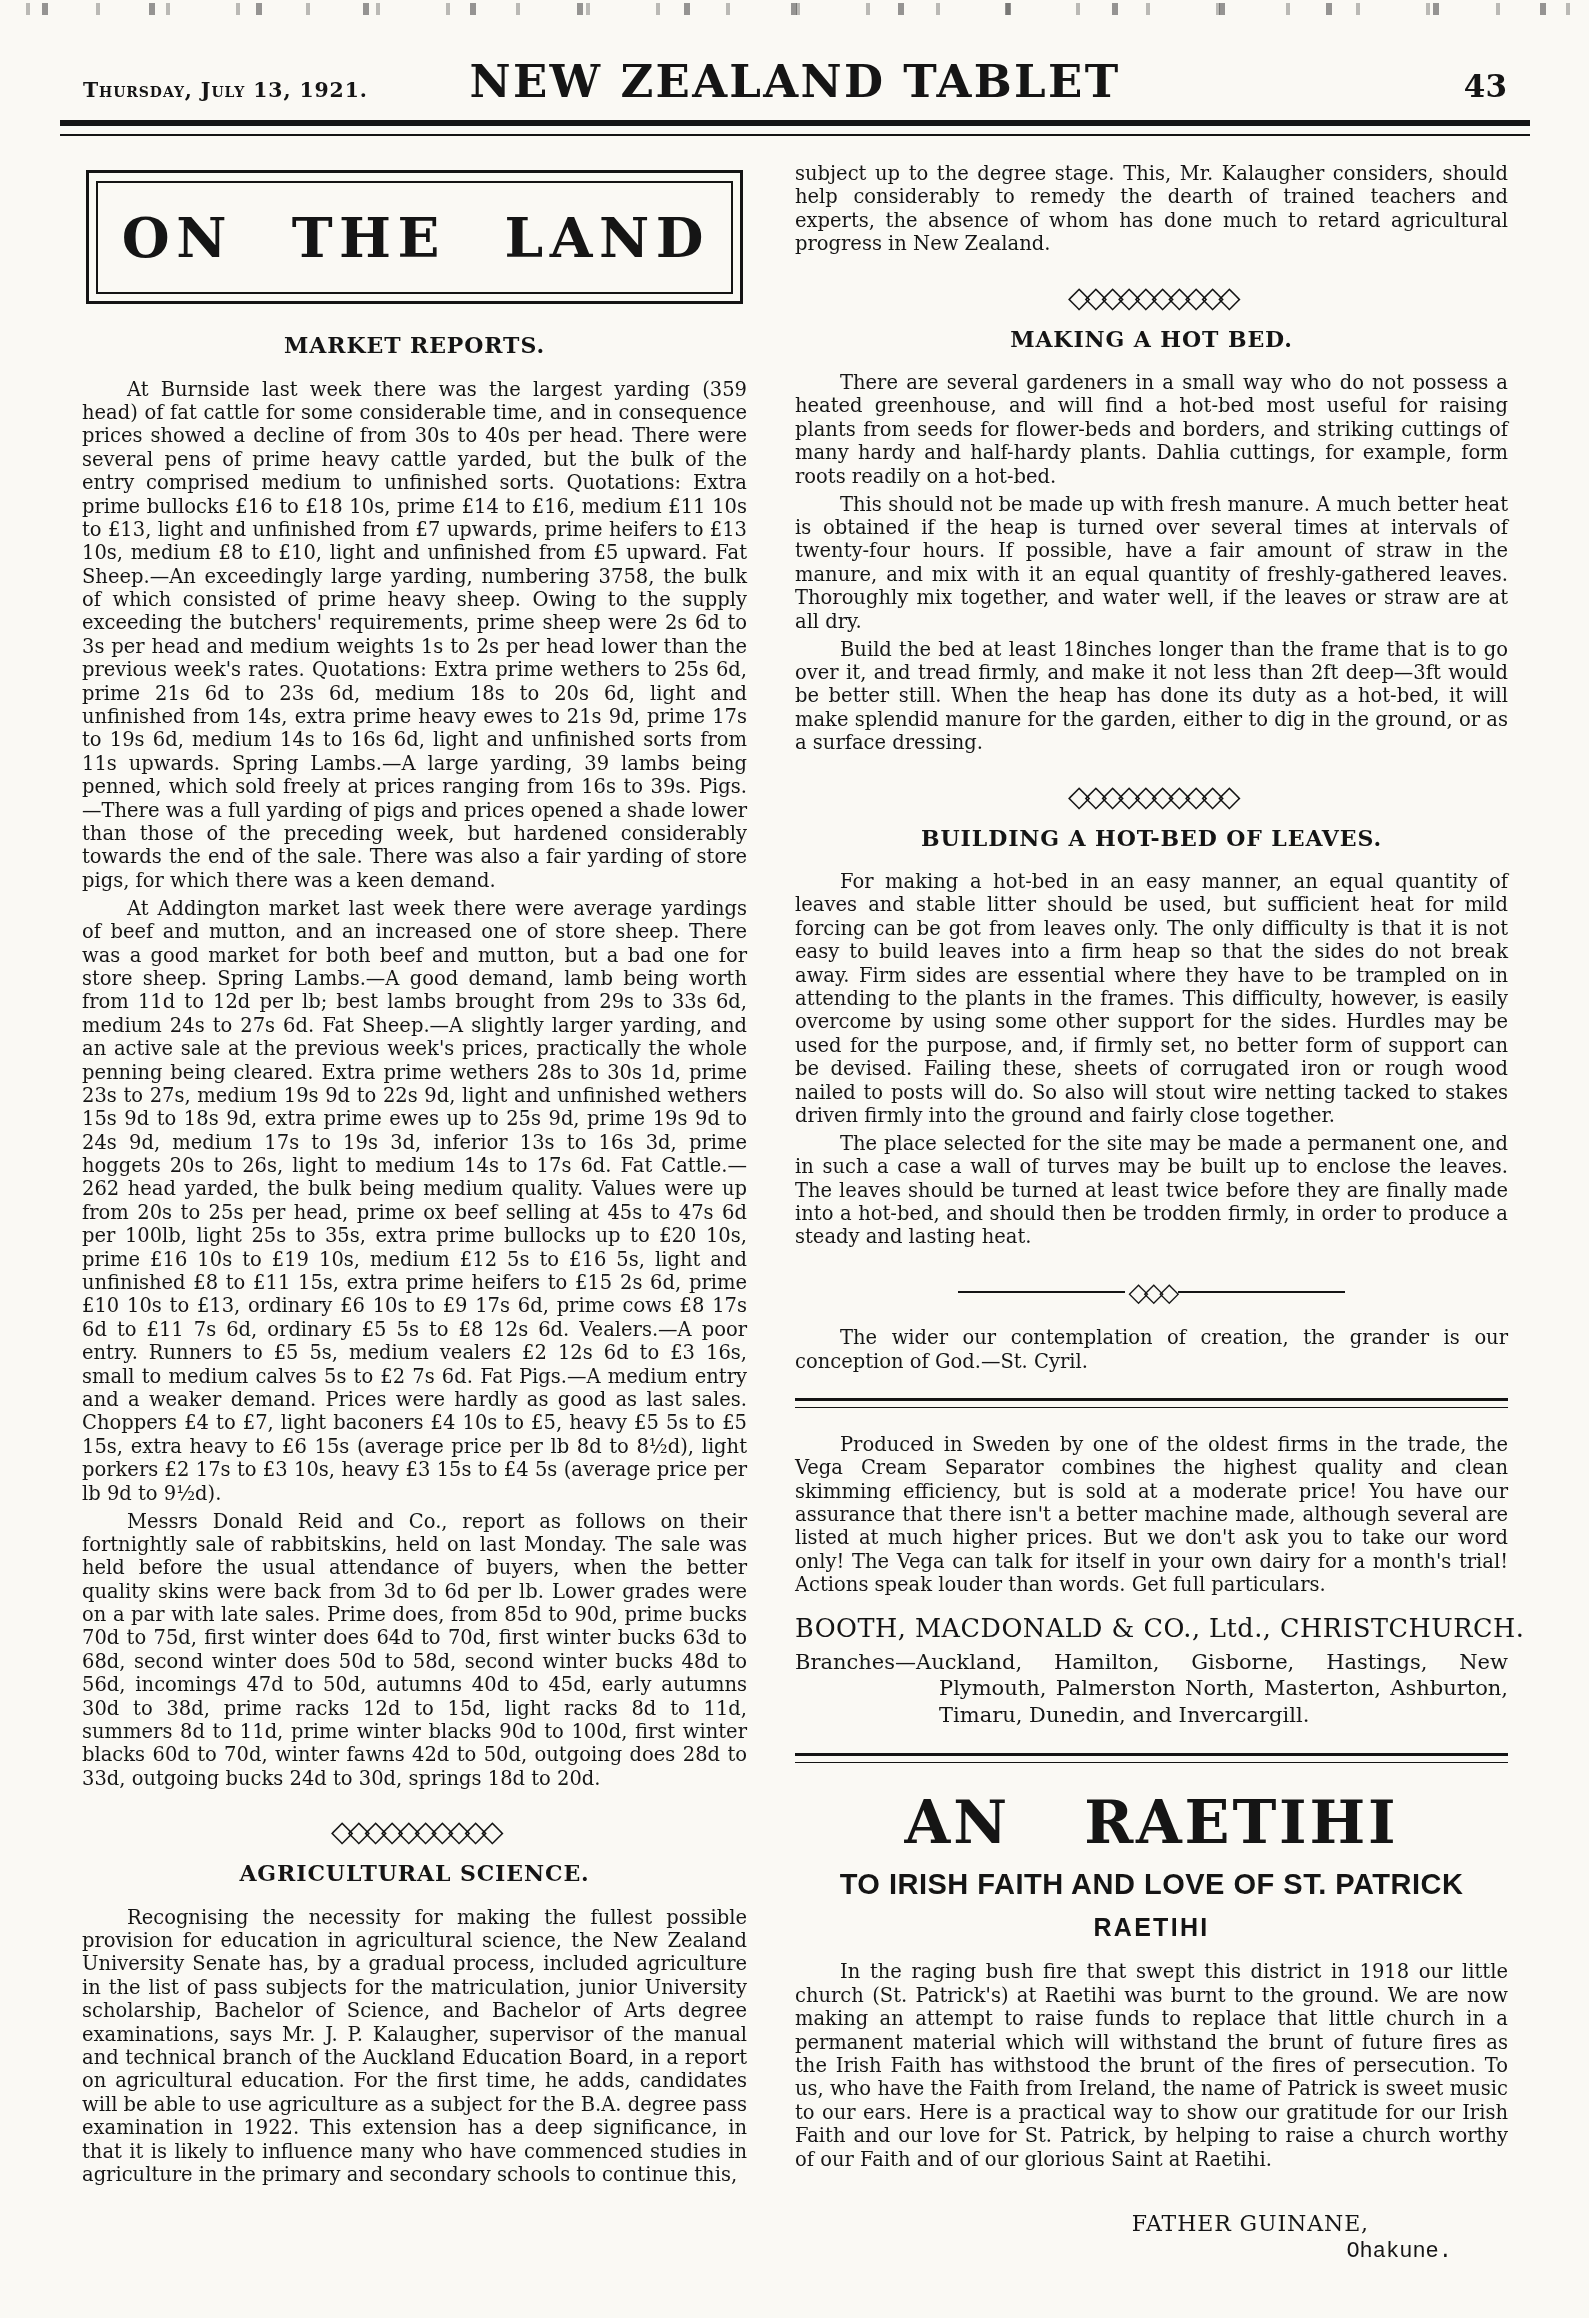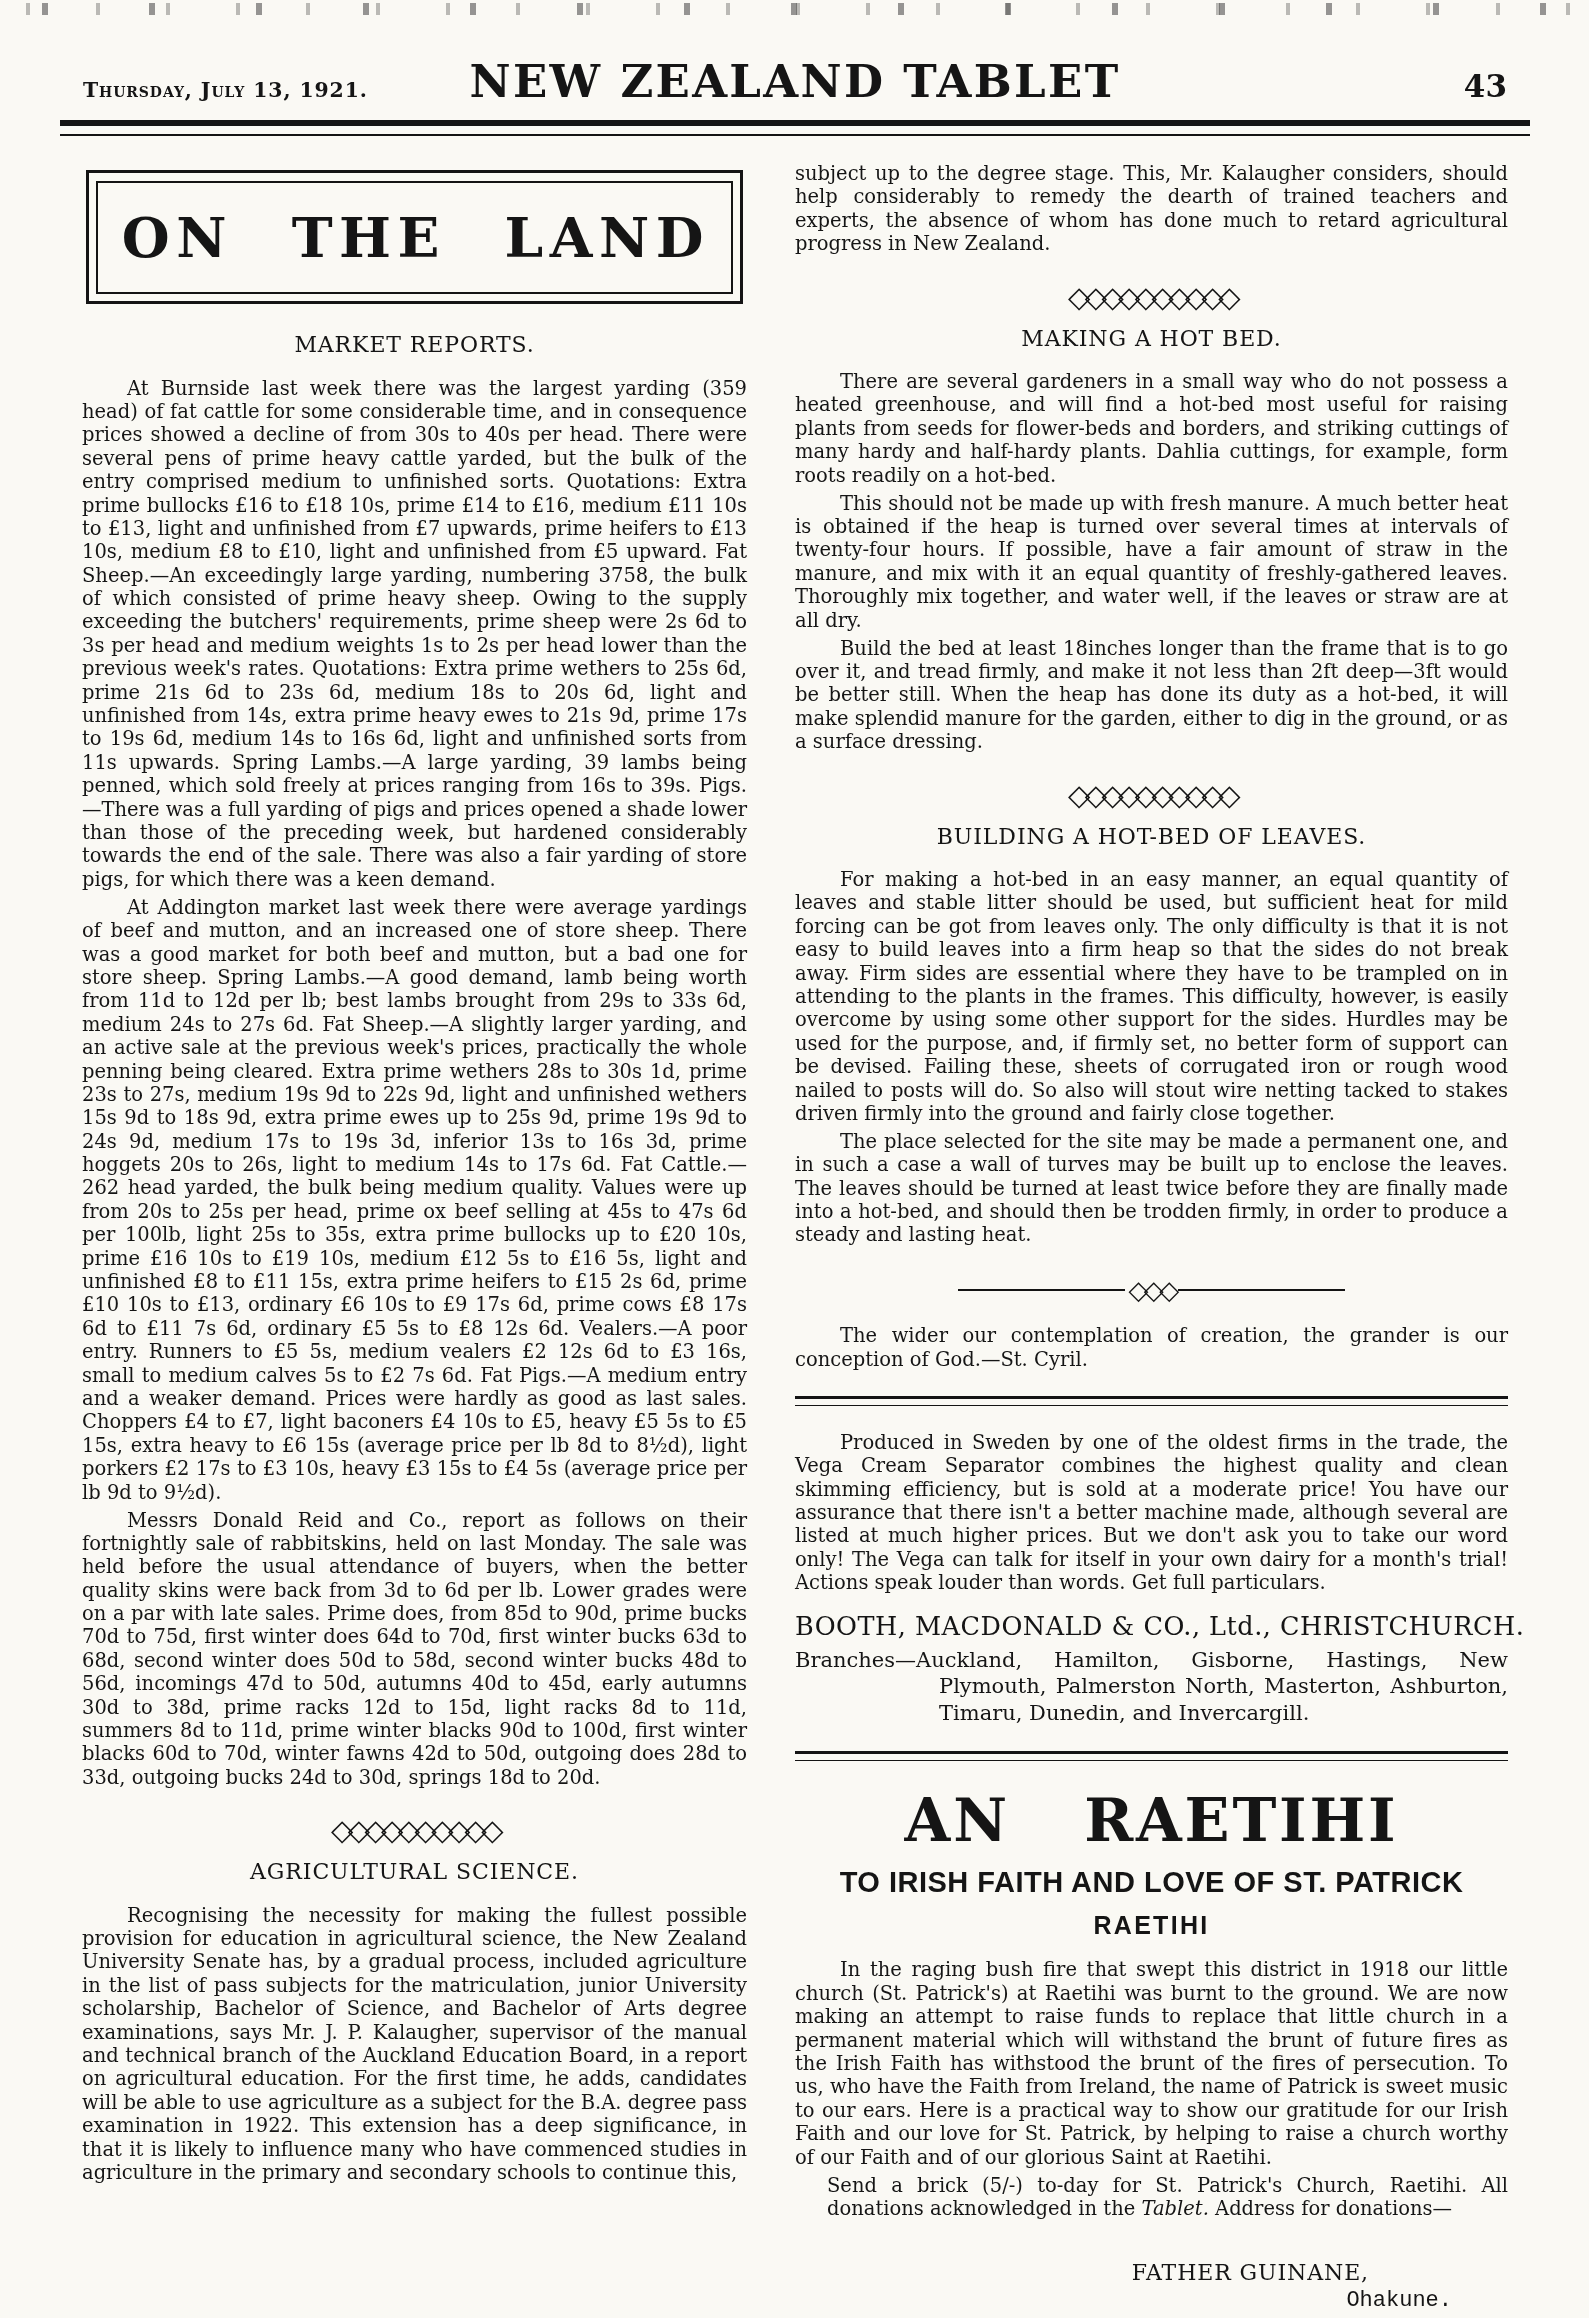--- a/index.html
+++ b/index.html
@@ -81,21 +81,21 @@
   }
   .box-title-text {
     font-size: 55px;
     font-weight: 700;
     letter-spacing: 6.5px;
     word-spacing: 33px;
     white-space: nowrap;
   }
   h2.section-heading {
     font-size: 22px;
-    font-weight: 400;
+    font-weight: 700;
     letter-spacing: 0.9px;
     text-align: center;
     margin: 14px 0 19.5px 0;
   }
   .ornament {
     text-align: center;
     font-size: 29px;
     letter-spacing: -5.6px;
     line-height: 1;
     margin: 27px 0 12px 0;
@@ -237,20 +237,19 @@
       <p class="body-text">Produced in Sweden by one of the oldest firms in the trade, the Vega Cream Separator combines the highest quality and clean skimming efficiency, but is sold at a moderate price! You have our assurance that there isn't a better machine made, although several are listed at much higher prices. But we don't ask you to take our word only! The Vega can talk for itself in your own dairy for a month's trial! Actions speak louder than words. Get full particulars.</p>
       <div class="vega-company">BOOTH, MACDONALD &amp; CO., Ltd., CHRISTCHURCH.</div>
       <p class="vega-branches">Branches—Auckland, Hamilton, Gisborne, Hastings, New Plymouth, Palmerston North, Masterton, Ashburton, Timaru, Dunedin, and Invercargill.</p>
 
       <div class="double-rule"></div>
 
       <div class="appeal-title">AN RAETIHI</div>
       <div class="appeal-subtitle">TO IRISH FAITH AND LOVE OF ST. PATRICK</div>
       <div class="appeal-location">RAETIHI</div>
       <p class="body-text">In the raging bush fire that swept this district in 1918 our little church (St. Patrick's) at Raetihi was burnt to the ground. We are now making an attempt to raise funds to replace that little church in a permanent material which will withstand the brunt of future fires as the Irish Faith has withstood the brunt of the fires of persecution. To us, who have the Faith from Ireland, the name of Patrick is sweet music to our ears. Here is a practical way to show our gratitude for our Irish Faith and our love for St. Patrick, by helping to raise a church worthy of our Faith and of our glorious Saint at Raetihi.</p>
-      <p class="appeal-p2"><span>Send a brick (5/-) to-day for St. Patrick's Church, Raetihi. All donations acknowledged in the </span><span class="tablet-italic">Tablet.</span><span> Address for donations—</span></p>
       <p class="signature-name">FATHER GUINANE,</p>
       <p class="signature-place">Ohakune.</p>
     </div>
   </div>
 
 </div>
 
 
 </body></html>

